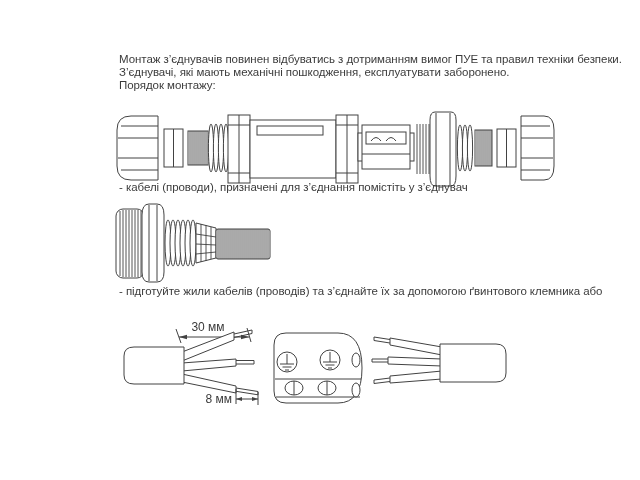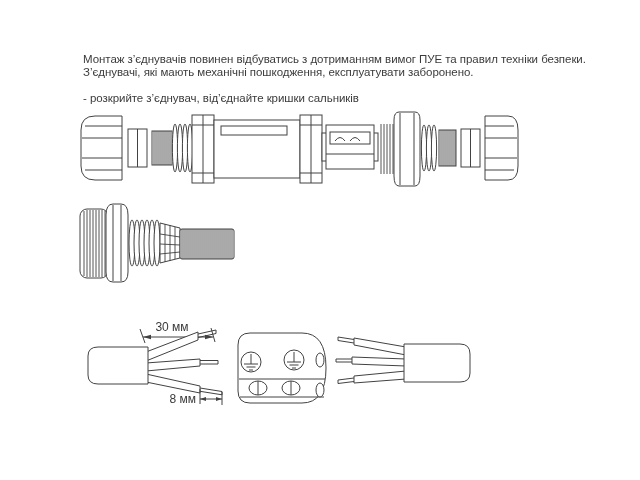--- a/index.html
+++ b/index.html
@@ -1,18 +1,18 @@
 <!DOCTYPE html>
 <html><head>
 <meta charset="utf-8">
 <style>
   * { margin:0; padding:0; box-sizing:border-box; }
   html,body { width:640px; height:480px; background:#ffffff; }
   body { font-family:"Liberation Sans", sans-serif; position:relative; overflow:hidden; }
-  .page { position:absolute; inset:0; background:#ffffff; }
+  .page { position:absolute; inset:0; background:#ffffff;margin-left:36px; }
   .txt {
     position:absolute; left:83px;
     font-size:11.5px; line-height:13px; color:#3b3b3b;
     white-space:nowrap; letter-spacing:-0.05px;
   }
   .t1{top:53px}.t2{top:66px}.t3{top:79px}.t4{top:92px}
   .t5{top:181px}
   .t6{top:285px}.t7{top:298px}
   .t8{top:400px}
   .fig { position:absolute; }
@@ -25,21 +25,21 @@
   .ar { fill:#424242; stroke:none; }
   svg text { font-family:"Liberation Sans", sans-serif; font-size:12px; fill:#3a3a3a; }
 </style>
 </head>
 <body>
 
 <div class="page">
 
   <div class="txt t1">Монтаж з’єднувачів повинен відбуватись з дотриманням вимог ПУЕ та правил техніки безпеки.</div>
   <div class="txt t2">З’єднувачі, які мають механічні пошкодження, експлуатувати заборонено.</div>
-  <div class="txt t4">- розкрийте з’єднувач, від’єднайте кришки сальників</div>
+  <div class="txt t3">Порядок монтажу:</div>
 
   <svg class="fig fig1" width="442" height="78" viewBox="0 0 442 78">
     <g>
       <path class="ol" d="M44,6 H17 Q3,6 3,20 V56 Q3,70 17,70 H44 Z"></path>
       <path class="ln" d="M7,16 H44 M4,28 H44 M4,48 H44 M7,60 H44"></path>
     </g>
     <g>
       <rect class="ol" x="50" y="19" width="19" height="38"></rect>
       <path class="ln" d="M59.5,19 V57"></path>
     </g>
@@ -83,20 +83,21 @@
     <g>
       <rect class="ol" x="383" y="19" width="19" height="38"></rect>
       <path class="ln" d="M392.5,19V57"></path>
     </g>
     <g>
       <path class="ol" d="M407,6 H430 Q440,6 440,20 V56 Q440,70 430,70 H407 Z"></path>
       <path class="ln" d="M407,16H436 M407,28H439 M407,48H439 M407,60H436"></path>
     </g>
   </svg>
 
+  <div class="txt t5">- кабелі (проводи), призначені для з’єднання помістіть у з’єднувач</div>
 
   <svg class="fig fig2" width="160" height="84" viewBox="0 0 160 84">
     <g>
       <rect class="ol" x="2" y="8" width="28" height="69" rx="7"></rect>
       <path class="hz" d="M6,10V75M9,9V76M12,9V76M15,9V76M18,9V76M21,9V76M24,9V76M27,10V75"></path>
     </g>
     <g>
       <path class="ol" d="M35,3 H43 Q50,3 50,14 V71 Q50,81 43,81 H35 Q28,81 28,71 V14 Q28,3 35,3 Z"></path>
       <path class="ln" d="M35,4V80 M43,4V80"></path>
     </g>
@@ -111,20 +112,21 @@
     <g>
       <path class="ol" d="M82,22 L102,27 V57 L82,62 Z"></path>
       <path class="hz" d="M82,33 L102,36 M82,43 L102,44 M82,53 L102,51 M87,23V61 M92,24V60 M97,26V58"></path>
     </g>
     <g>
       <rect class="ol" x="102" y="28" width="54" height="30" rx="2"></rect>
       <path class="hz" d="M104,28V58M106,28V58M108,28V58M110,28V58M112,28V58M114,28V58M116,28V58M118,28V58M120,28V58M122,28V58M124,28V58M126,28V58M128,28V58M130,28V58M132,28V58M134,28V58M136,28V58M138,28V58M140,28V58M142,28V58M144,28V58M146,28V58M148,28V58M150,28V58M152,28V58M154,28V58"></path>
     </g>
   </svg>
 
+  <div class="txt t6">- підготуйте жили кабелів (проводів) та з’єднайте їх за допомогою ґвинтового клемника або</div>
 
   <svg class="fig fig3" width="392" height="92" viewBox="0 0 392 92">
     <g>
       <path class="ln" d="M63,27 L58,13 M133,26 L129,12 M61,21 H131"></path>
       <path class="ar" d="M61,21 l8,-2.2 v4.4 Z M131,21 l-8,-2.2 v4.4 Z"></path>
       <text x="90" y="15" text-anchor="middle">30 мм</text>
     </g>
     <g>
       <path class="ln" d="M116,18 L134,14 M116,21.5 L134,17.5 M134,14 V17.5"></path>
       <path class="ol" d="M64,36 L116,16 L116,24 L64,45 Z"></path>

